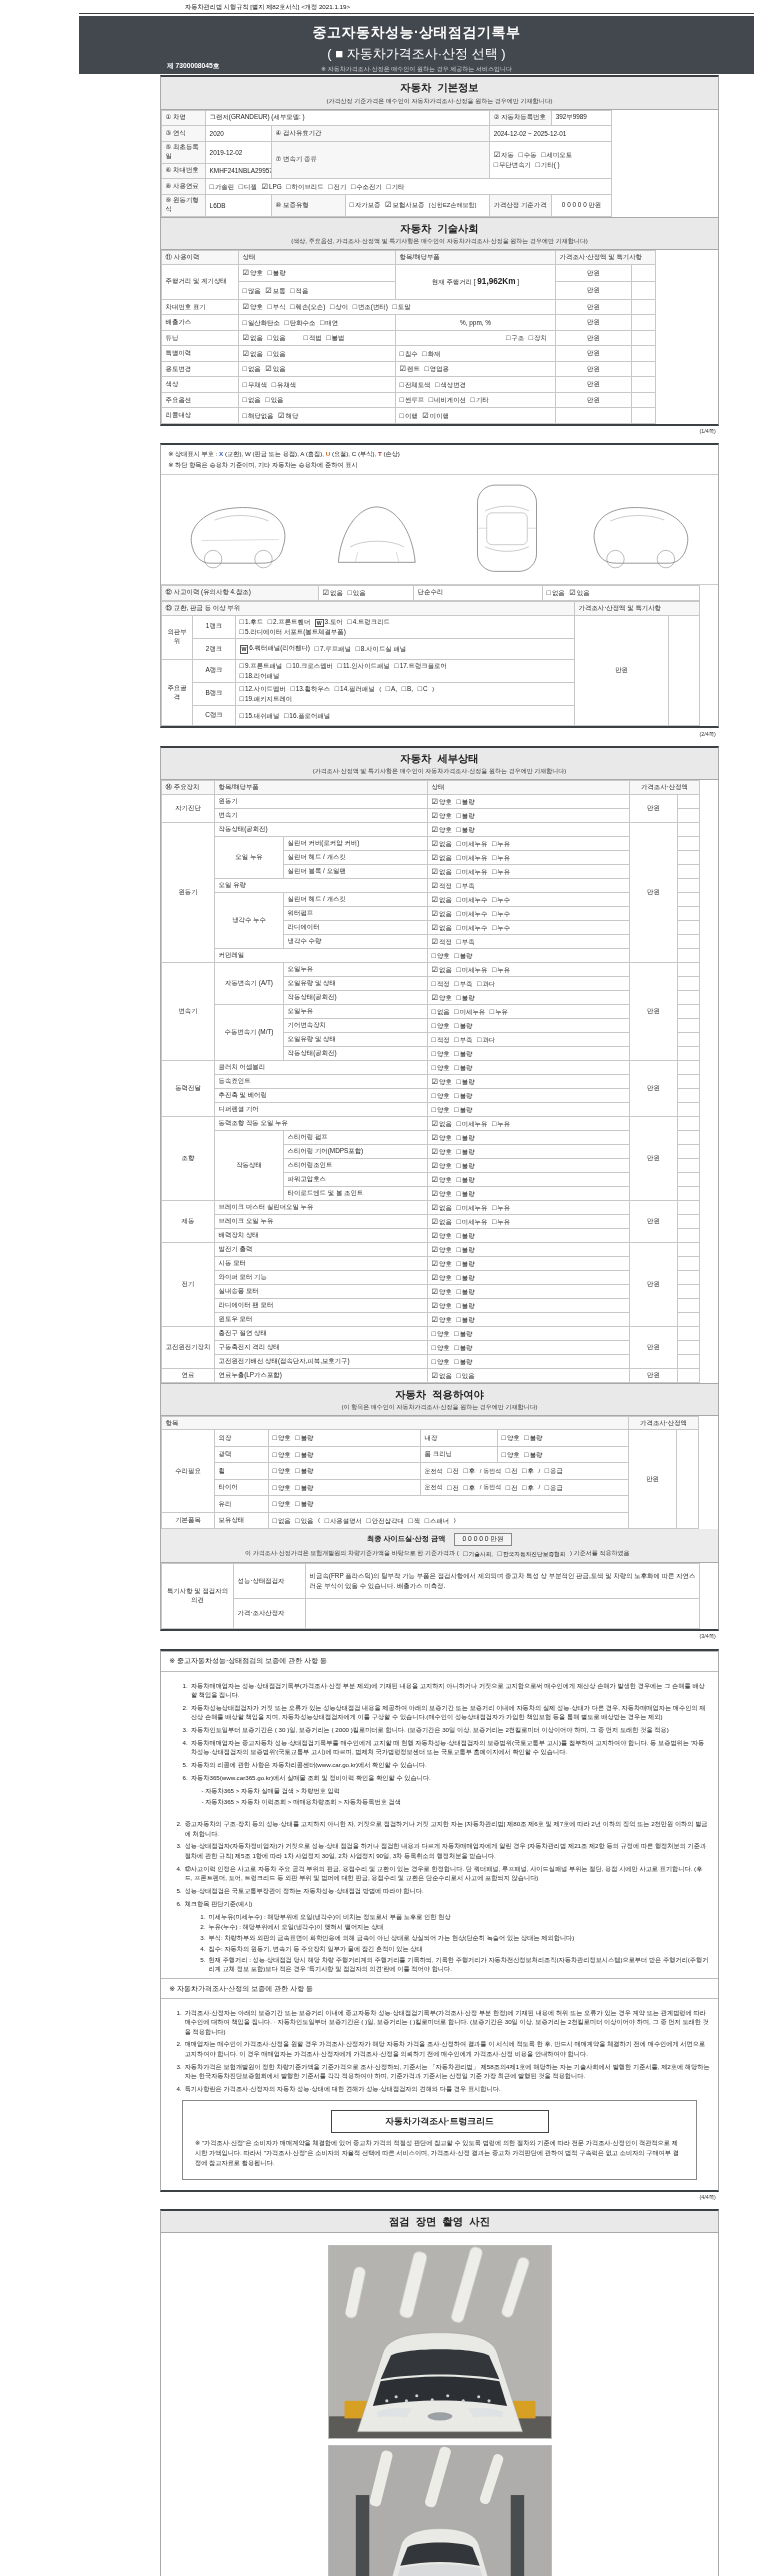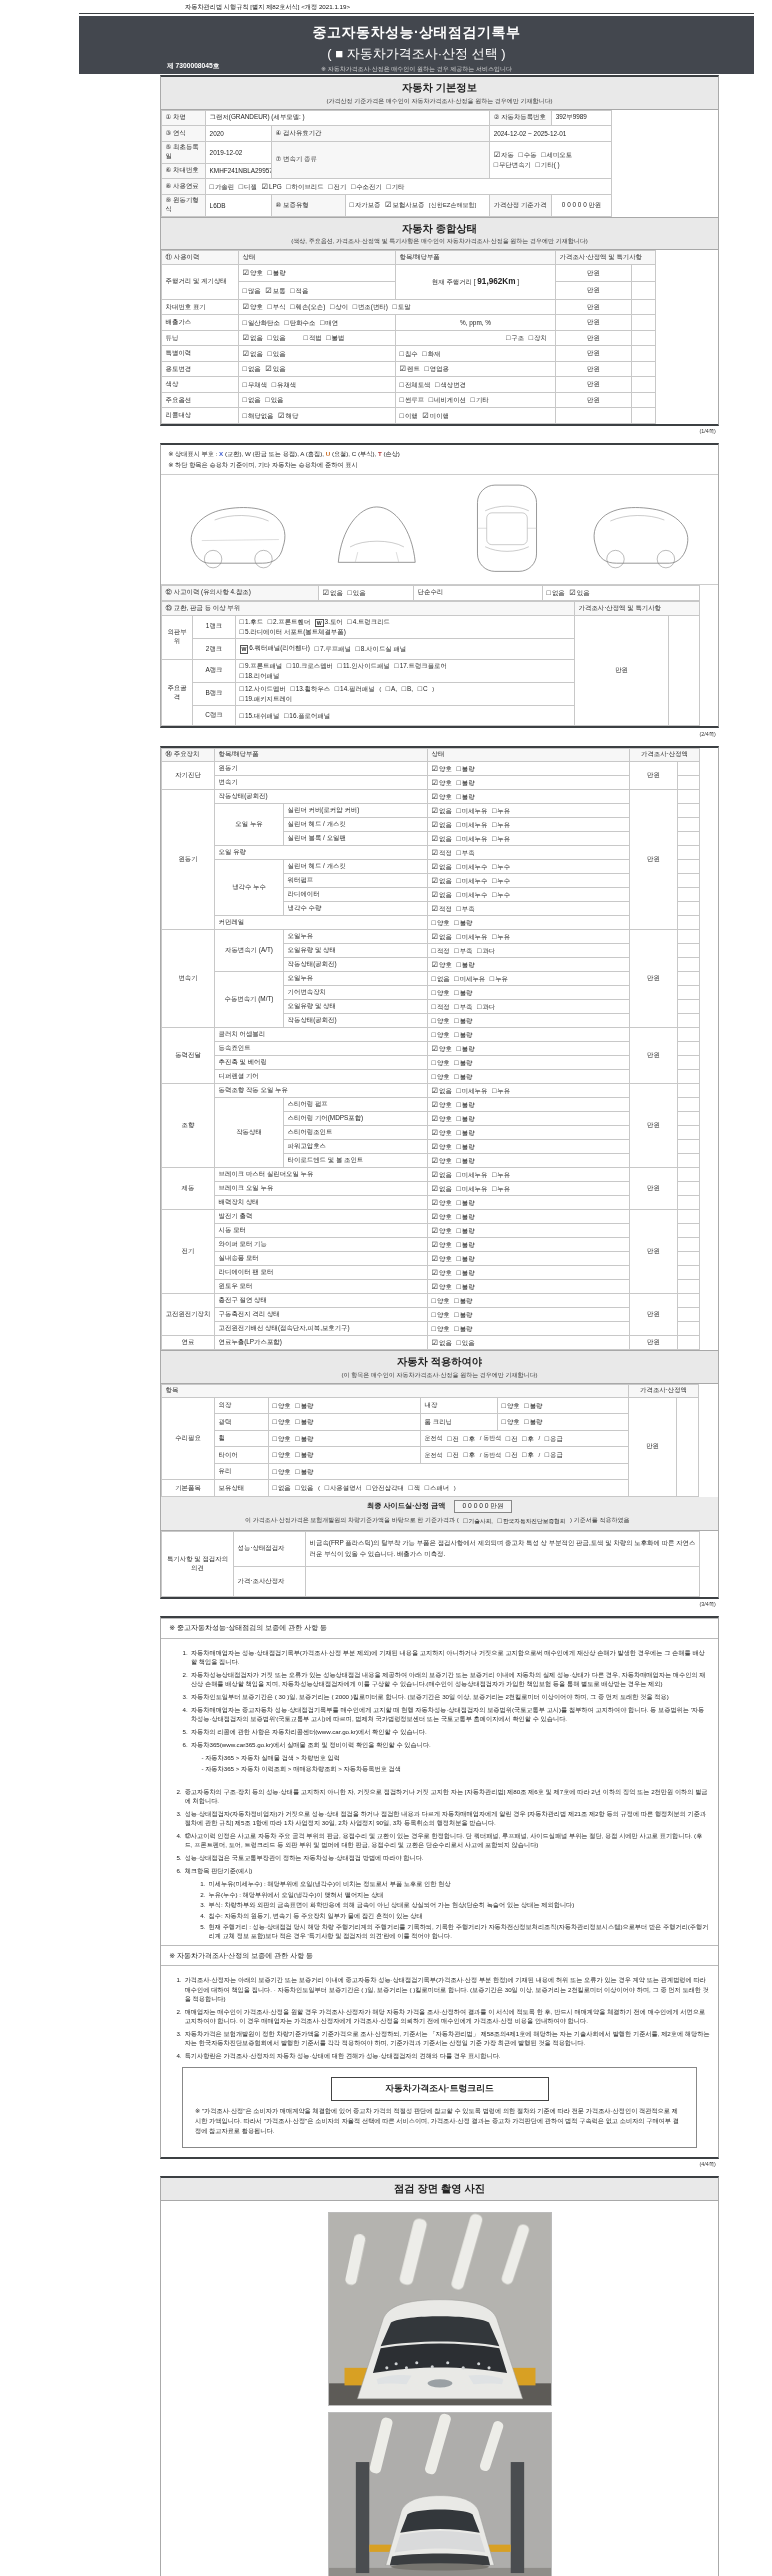--- a/index.html
+++ b/index.html
@@ -9,21 +9,21 @@
   .topnote{position:absolute;top:2.6px;left:155px;font-size:6.2px;color:#111;}
   .topline{position:absolute;top:13px;left:49px;width:675px;border-top:1.5px solid #3c4043;}
   .band{position:absolute;top:15.5px;left:49px;width:675px;height:58px;background:#43474e;color:#fff;text-align:center;}
   .band .t1{font-size:14px;font-weight:bold;letter-spacing:0.5px;padding-top:8.2px;}
   .band .t2{font-size:13px;margin-top:3.1px;}
   .band .t3{font-size:6px;color:#d8d8d8;margin-top:2.1px;}
   .band .docno{position:absolute;left:88px;bottom:2.1px;font-size:6.7px;font-weight:bold;color:#fff;}
   .form{position:absolute;top:75px;left:130px;width:559px;}
   .blk{border-top:2.1px solid #3c4043;border-bottom:2.1px solid #3c4043;border-left:0.5px solid #aaa;border-right:0.5px solid #aaa;background:#fff;}
   .shead{background:#e9e9e9;text-align:center;padding:4.1px 0 3.1px;border-bottom:0.5px solid #a8a8a8;}
-  .shead .h2{font-size:10.3px;font-weight:bold;}
+  .shead .h2{font-size:10.3px;font-weight:bold;font-family:Liberation Mono, monospace;}
   .shead .ssub{font-size:6px;color:#333;margin-top:1.5px;}
   table.t{border-collapse:collapse;table-layout:fixed;}
   table.t td{border:0.5px solid #c8c8c8;padding:1.5px 3.6px;font-size:6.4px;vertical-align:middle;overflow:hidden;}
   td.lbl{background:#f7f7f7;}
   td.ctr{text-align:center;}
   td.price{text-align:center;}
   td.tail{background:#fff;}
   .ck{display:inline-block;white-space:nowrap;margin-right:4.6px;}
   .ck .bx{font-size:7.2px;margin-right:1px;vertical-align:-0.5px;}
   .ck .wbx{display:inline-block;width:6.7px;height:6.7px;border:0.5px solid #555;font-size:5.2px;font-weight:bold;text-align:center;line-height:6.7px;margin-right:1px;vertical-align:-1px;}
@@ -113,21 +113,21 @@
           <td>L6DB</td>
           <td class="lbl">⑩ 보증유형</td>
           <td><span class="ck"><span class="bx">□</span><span>자가보증</span></span><span class="ck"><span class="bx">☑</span><span>보험사보증</span></span><span class="ck"><span class="pre">[신한EZ손해보험]</span></span></td>
           <td class="lbl">가격산정 기준가격</td>
           <td class="ctr">0 0 0 0 0 만원</td>
         </tr>
       </tbody>
         </table>
 
       <div class="shead" style="border-top:0.5px solid #a8a8a8">
-        <div class="h2">자동차 종합상태</div>
+        <div class="h2">자동차 기술사회</div>
         <div class="ssub">(색상, 주요옵션, 가격조사·산정액 및 특기사항은 매수인이 자동차가격조사·산정을 원하는 경우에만 기재합니다)</div>
       </div>
       <table class="t" style="width:495px">
         <colgroup>
             <col style="width:77px">
             <col style="width:157px">
             <col style="width:160px">
             <col style="width:76px">
             <col style="width:24px">
           </colgroup>
@@ -296,20 +296,24 @@
             <tr style="height: 20.6px;">
               <td class="ctr">C랭크</td>
               <td><span class="ck"><span class="bx">□</span><span>15.대쉬패널</span></span><span class="ck"><span class="bx">□</span><span>16.플로어패널</span></span></td>
             </tr>
           </tbody>
       </table>
     </div>
     <div class="pgmark">(2/4쪽)</div>
 
     <div class="blk">
+      <div class="shead">
+        <div class="h2">자동차 세부상태</div>
+        <div class="ssub">(가격조사·산정액 및 특기사항은 매수인이 자동차가격조사·산정을 원하는 경우에만 기재합니다)</div>
+      </div>
       <table class="t" style="width:538px">
         <colgroup>
             <col style="width:53px">
             <col style="width:69px">
             <col style="width:144px">
             <col style="width:202px">
             <col style="width:48px">
             <col style="width:22px">
           </colgroup>
         <tbody>

